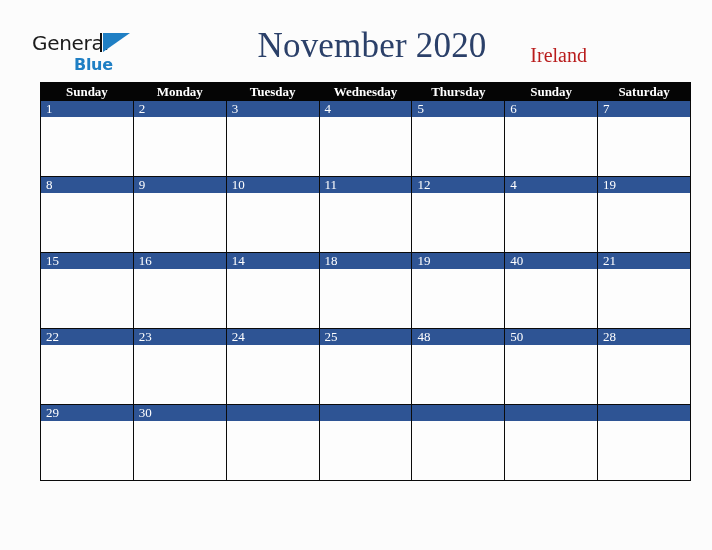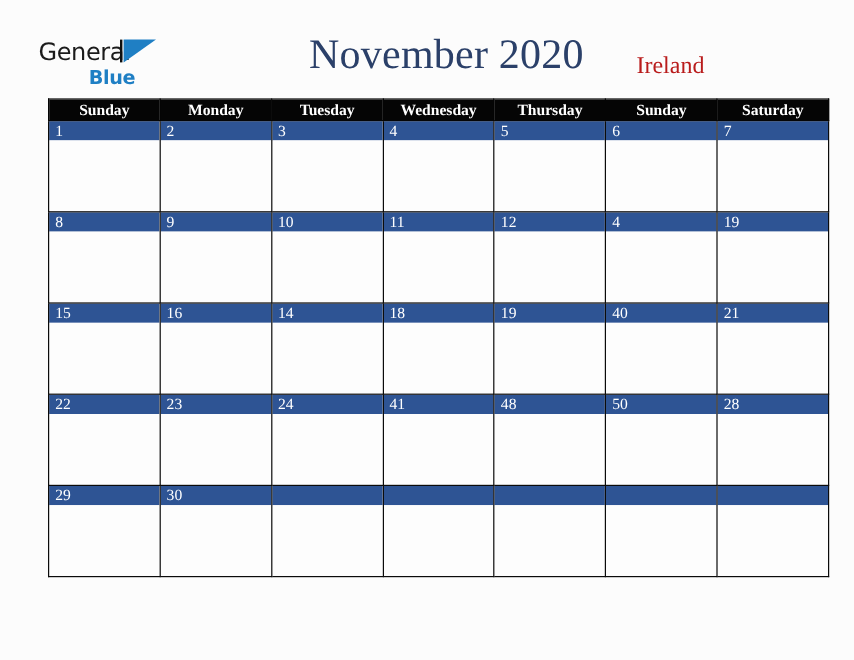--- a/index.html
+++ b/index.html
@@ -283,21 +283,21 @@
           </td>
         <td>
             <span class="daynum">23</span>
             <span class="cellbody"></span>
           </td>
         <td>
             <span class="daynum">24</span>
             <span class="cellbody"></span>
           </td>
         <td>
-            <span class="daynum">41</span>
+            <span class="daynum">25</span>
             <span class="cellbody"></span>
           </td>
         <td>
             <span class="daynum">48</span>
             <span class="cellbody"></span>
           </td>
         <td>
             <span class="daynum">50</span>
             <span class="cellbody"></span>
           </td>

